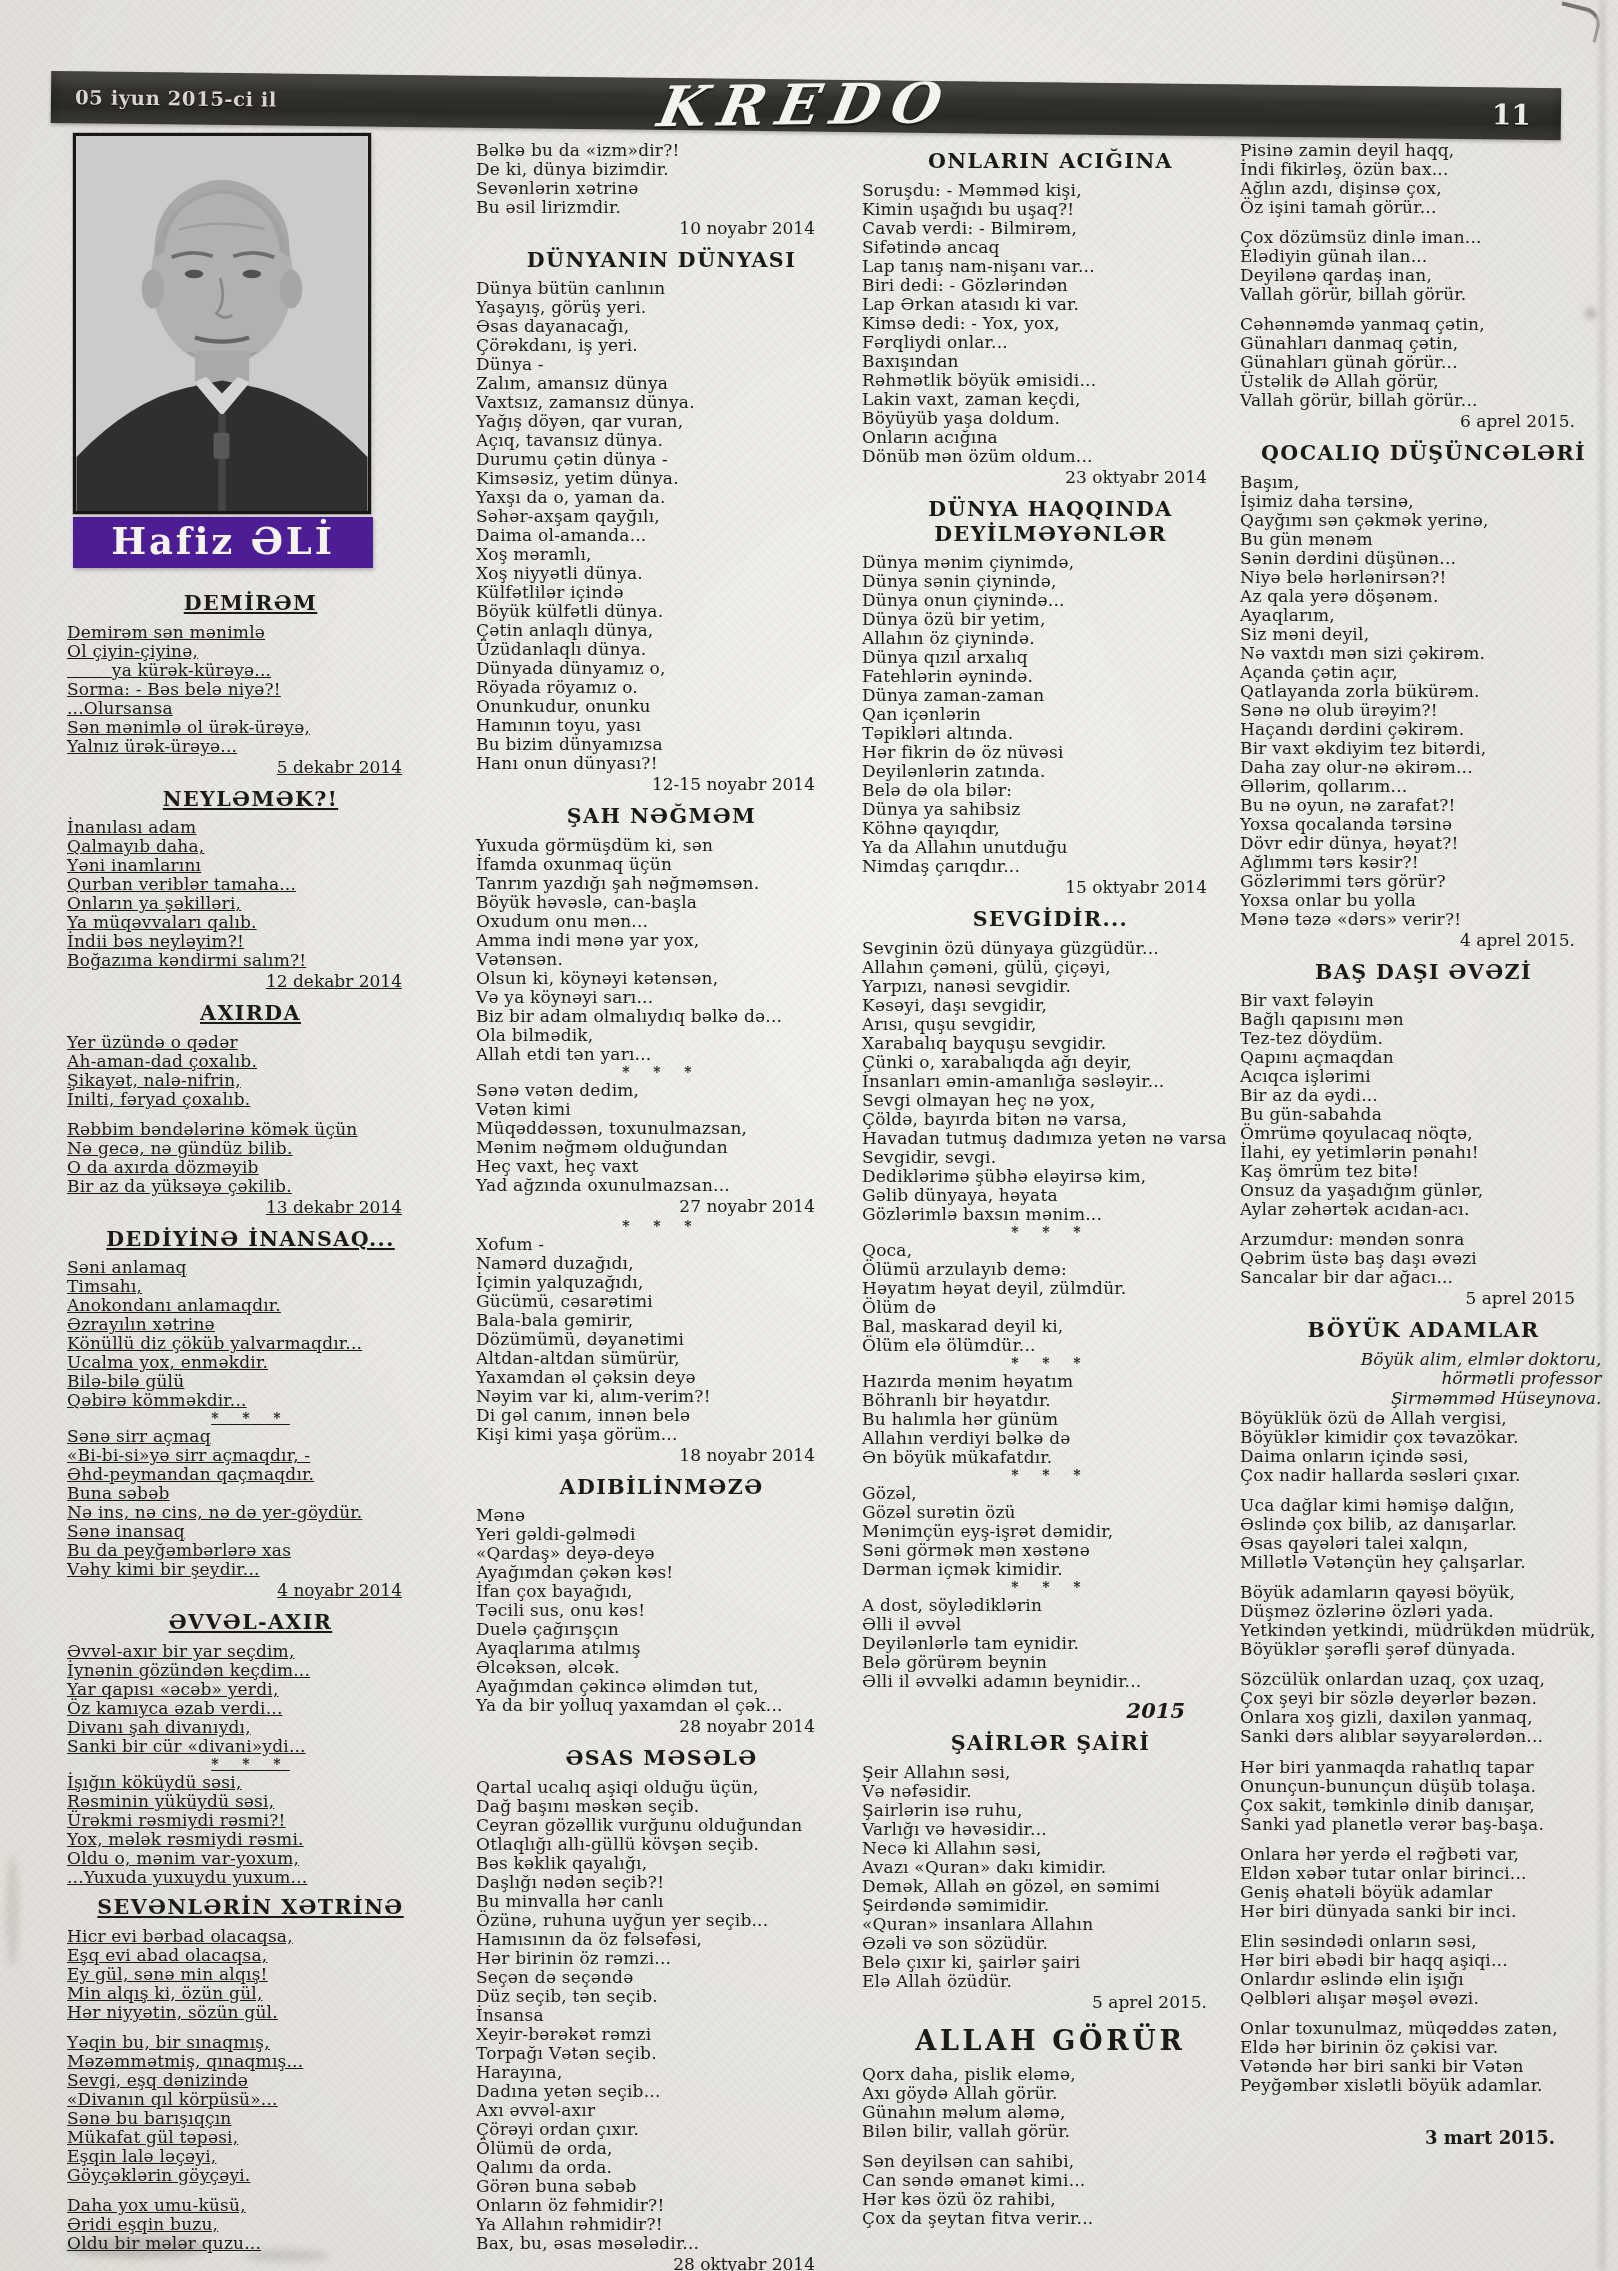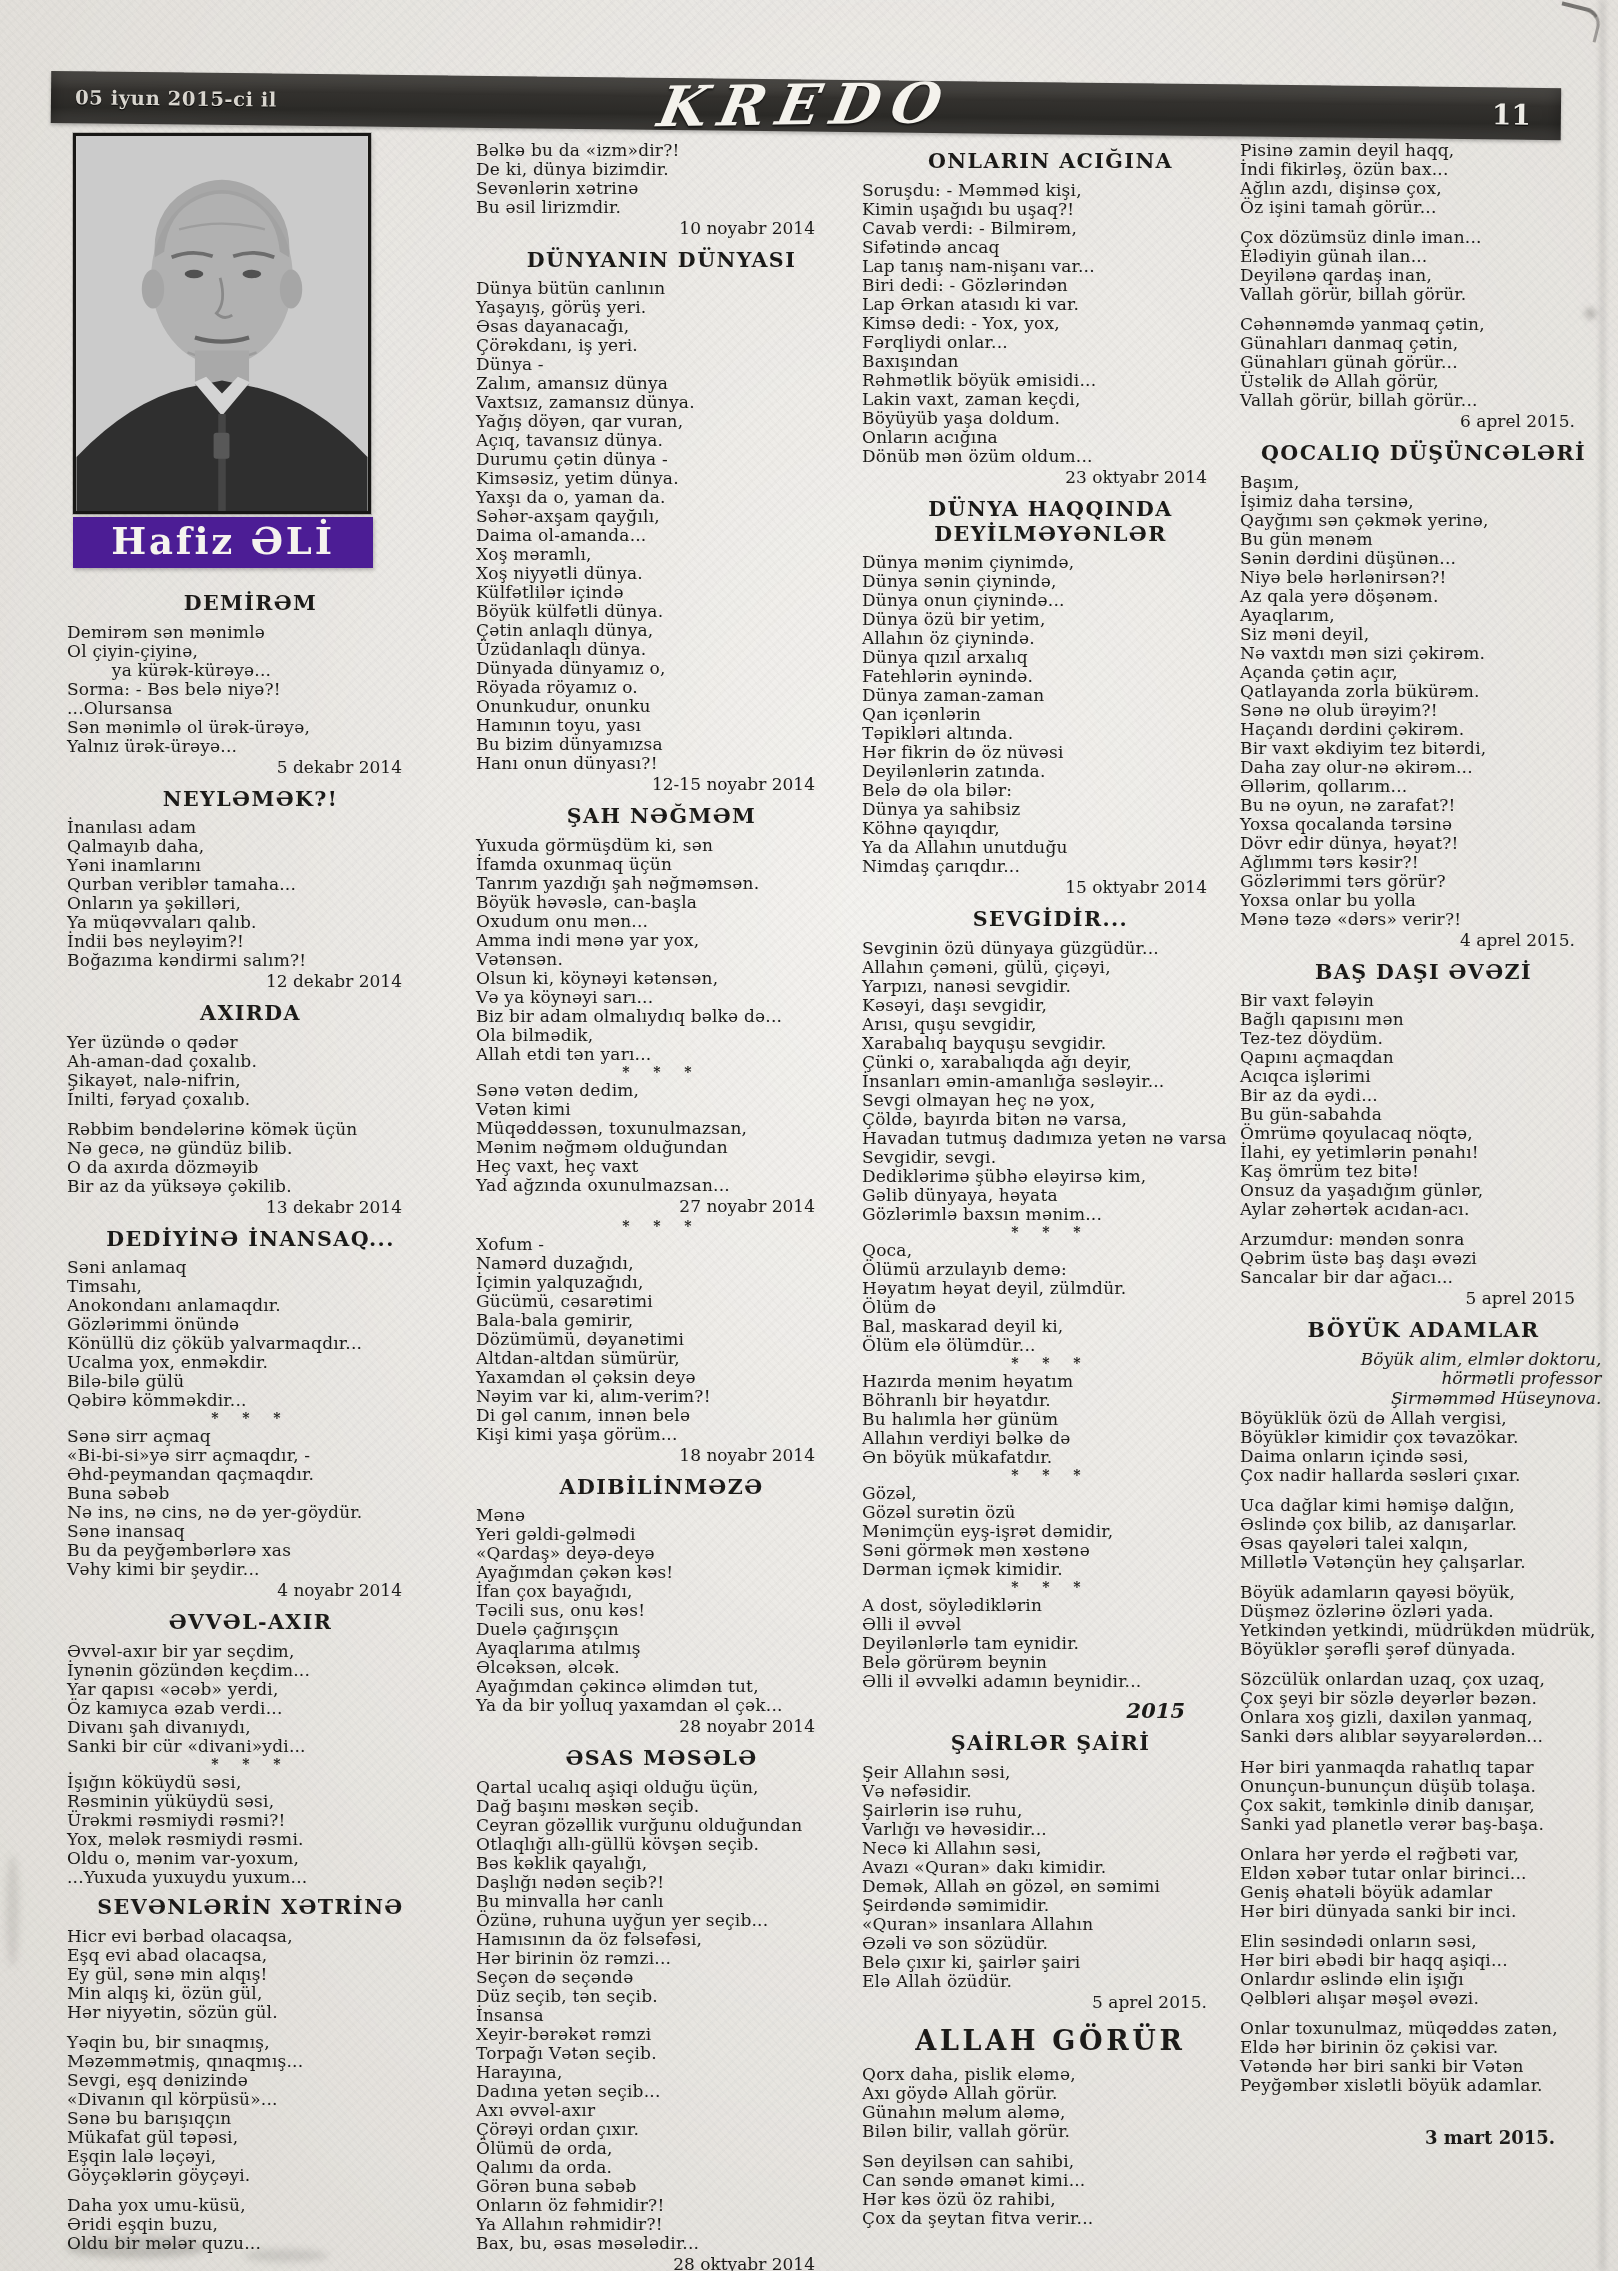--- a/index.html
+++ b/index.html
@@ -37,21 +37,21 @@
   }
   .photo-frame svg{display:block;width:100%;height:100%;filter:grayscale(1) contrast(.95);}
   .photo-caption{
     position:absolute;left:73px;top:517px;width:300px;height:51px;
     background:#4c1d95;color:#f5f3ee;text-align:center;
     font-weight:700;font-size:37px;line-height:49px;letter-spacing:2.8px;
     box-shadow:0.9px 1.9px 3.7px rgba(0,0,0,.25);
   }
   
   .col{position:absolute;}
-  .col-1{left:67px;top:583px;width:367px;}
+  .col-1{left:67px;top:583px;width:367px;text-decoration:underline;}
   .col-2{left:476px;top:141px;width:371px;}
   .col-3{left:862px;top:141px;width:377px;}
   .col-4{left:1240px;top:141px;width:367px;}
   .line{white-space:pre-wrap;font-size:17px;line-height:19px;letter-spacing:0.2px;}
   .blank{height:11.2px;}
   .title{font-size:20.6px;font-weight:700;text-align:center;letter-spacing:1.4px;margin:8.4px 0 6.6px;line-height:25px;white-space:pre-line;}
   .title.large{font-size:27px;letter-spacing:3.7px;margin:13px 0 8.4px;line-height:30px;}
   .date{text-align:right;padding-right:32px;font-size:17px;line-height:21.5px;margin:0.9px 0;}
   .date.bold{font-weight:700;padding-right:52px;font-size:18px;margin-top:32px;}
   .stars{text-align:center;font-size:14px;font-weight:700;letter-spacing:9.4px;line-height:17px;}
@@ -132,21 +132,21 @@
       <div class="blank"></div>
       <div class="line">Rəbbim bəndələrinə kömək üçün</div>
       <div class="line">Nə gecə, nə gündüz bilib.</div>
       <div class="line">O da axırda dözməyib</div>
       <div class="line">Bir az da yüksəyə çəkilib.</div>
       <div class="date">13 dekabr 2014</div>
       <div class="title">DEDİYİNƏ İNANSAQ...</div>
       <div class="line">Səni anlamaq</div>
       <div class="line">Timsahı,</div>
       <div class="line">Anokondanı anlamaqdır.</div>
-      <div class="line">Gözlərimmi önündə</div>
+      <div class="line">Əzrayılın xətrinə</div>
       <div class="line">Könüllü diz çöküb yalvarmaqdır...</div>
       <div class="line">Ucalma yox, enməkdir.</div>
       <div class="line">Bilə-bilə gülü</div>
       <div class="line">Qəbirə kömməkdir...</div>
       <div class="stars">* * *</div>
       <div class="line">Sənə sirr açmaq</div>
       <div class="line">«Bi-bi-si»yə sirr açmaqdır, -</div>
       <div class="line">Əhd-peymandan qaçmaqdır.</div>
       <div class="line">Buna səbəb</div>
       <div class="line">Nə ins, nə cins, nə də yer-göydür.</div>

